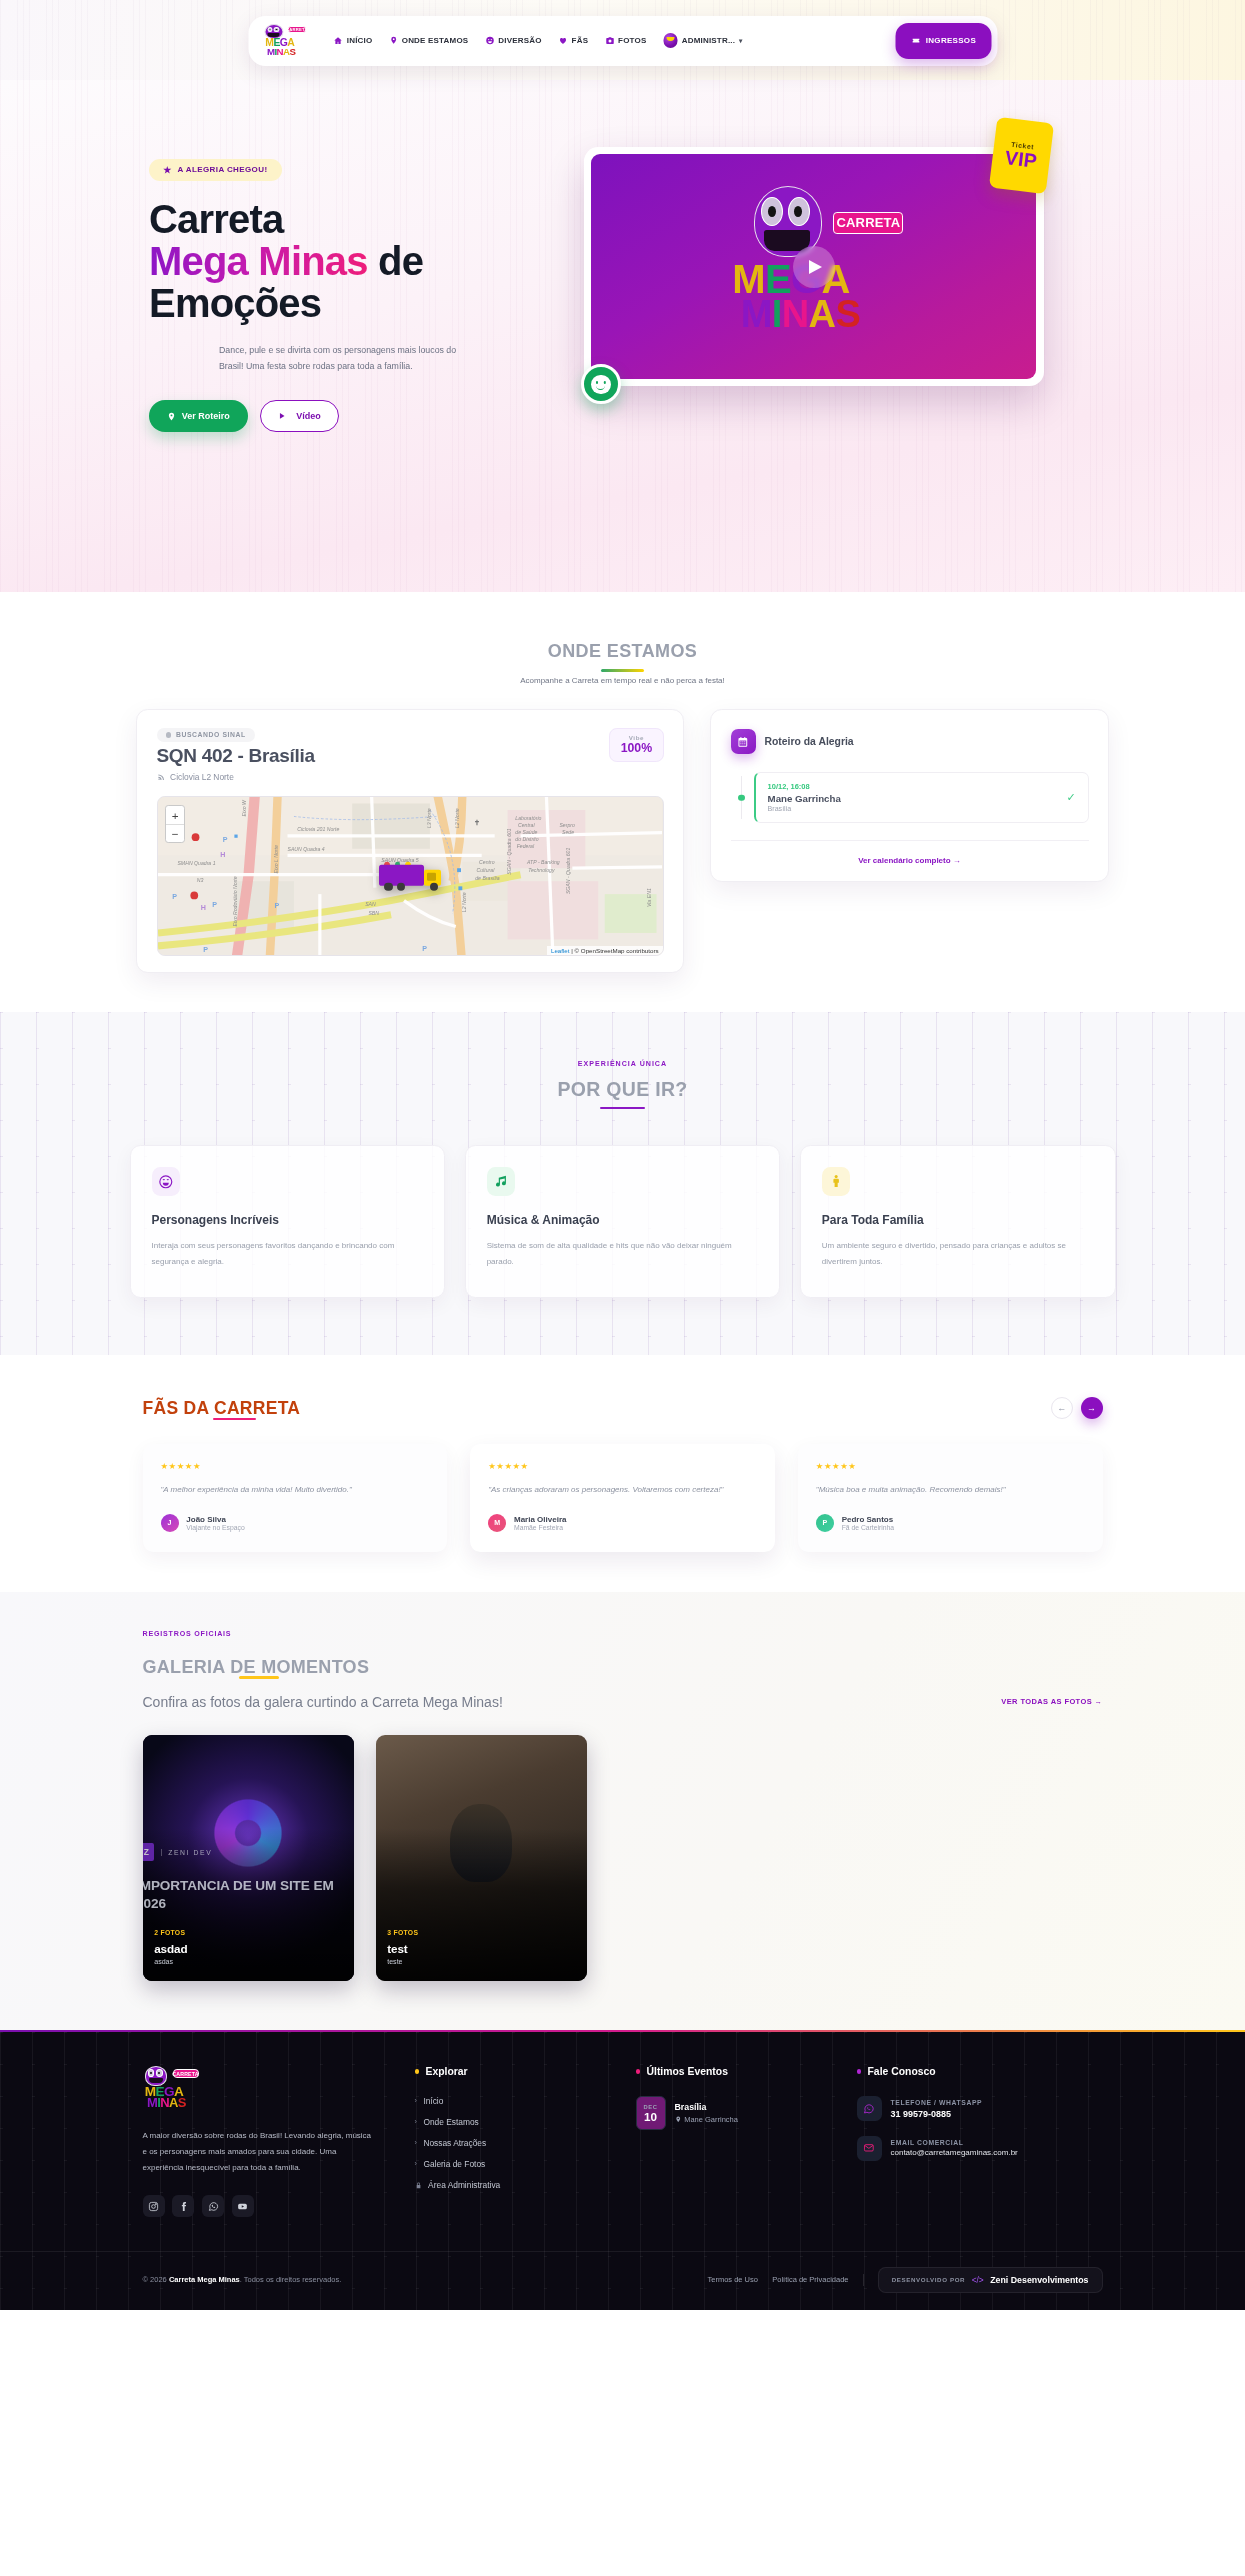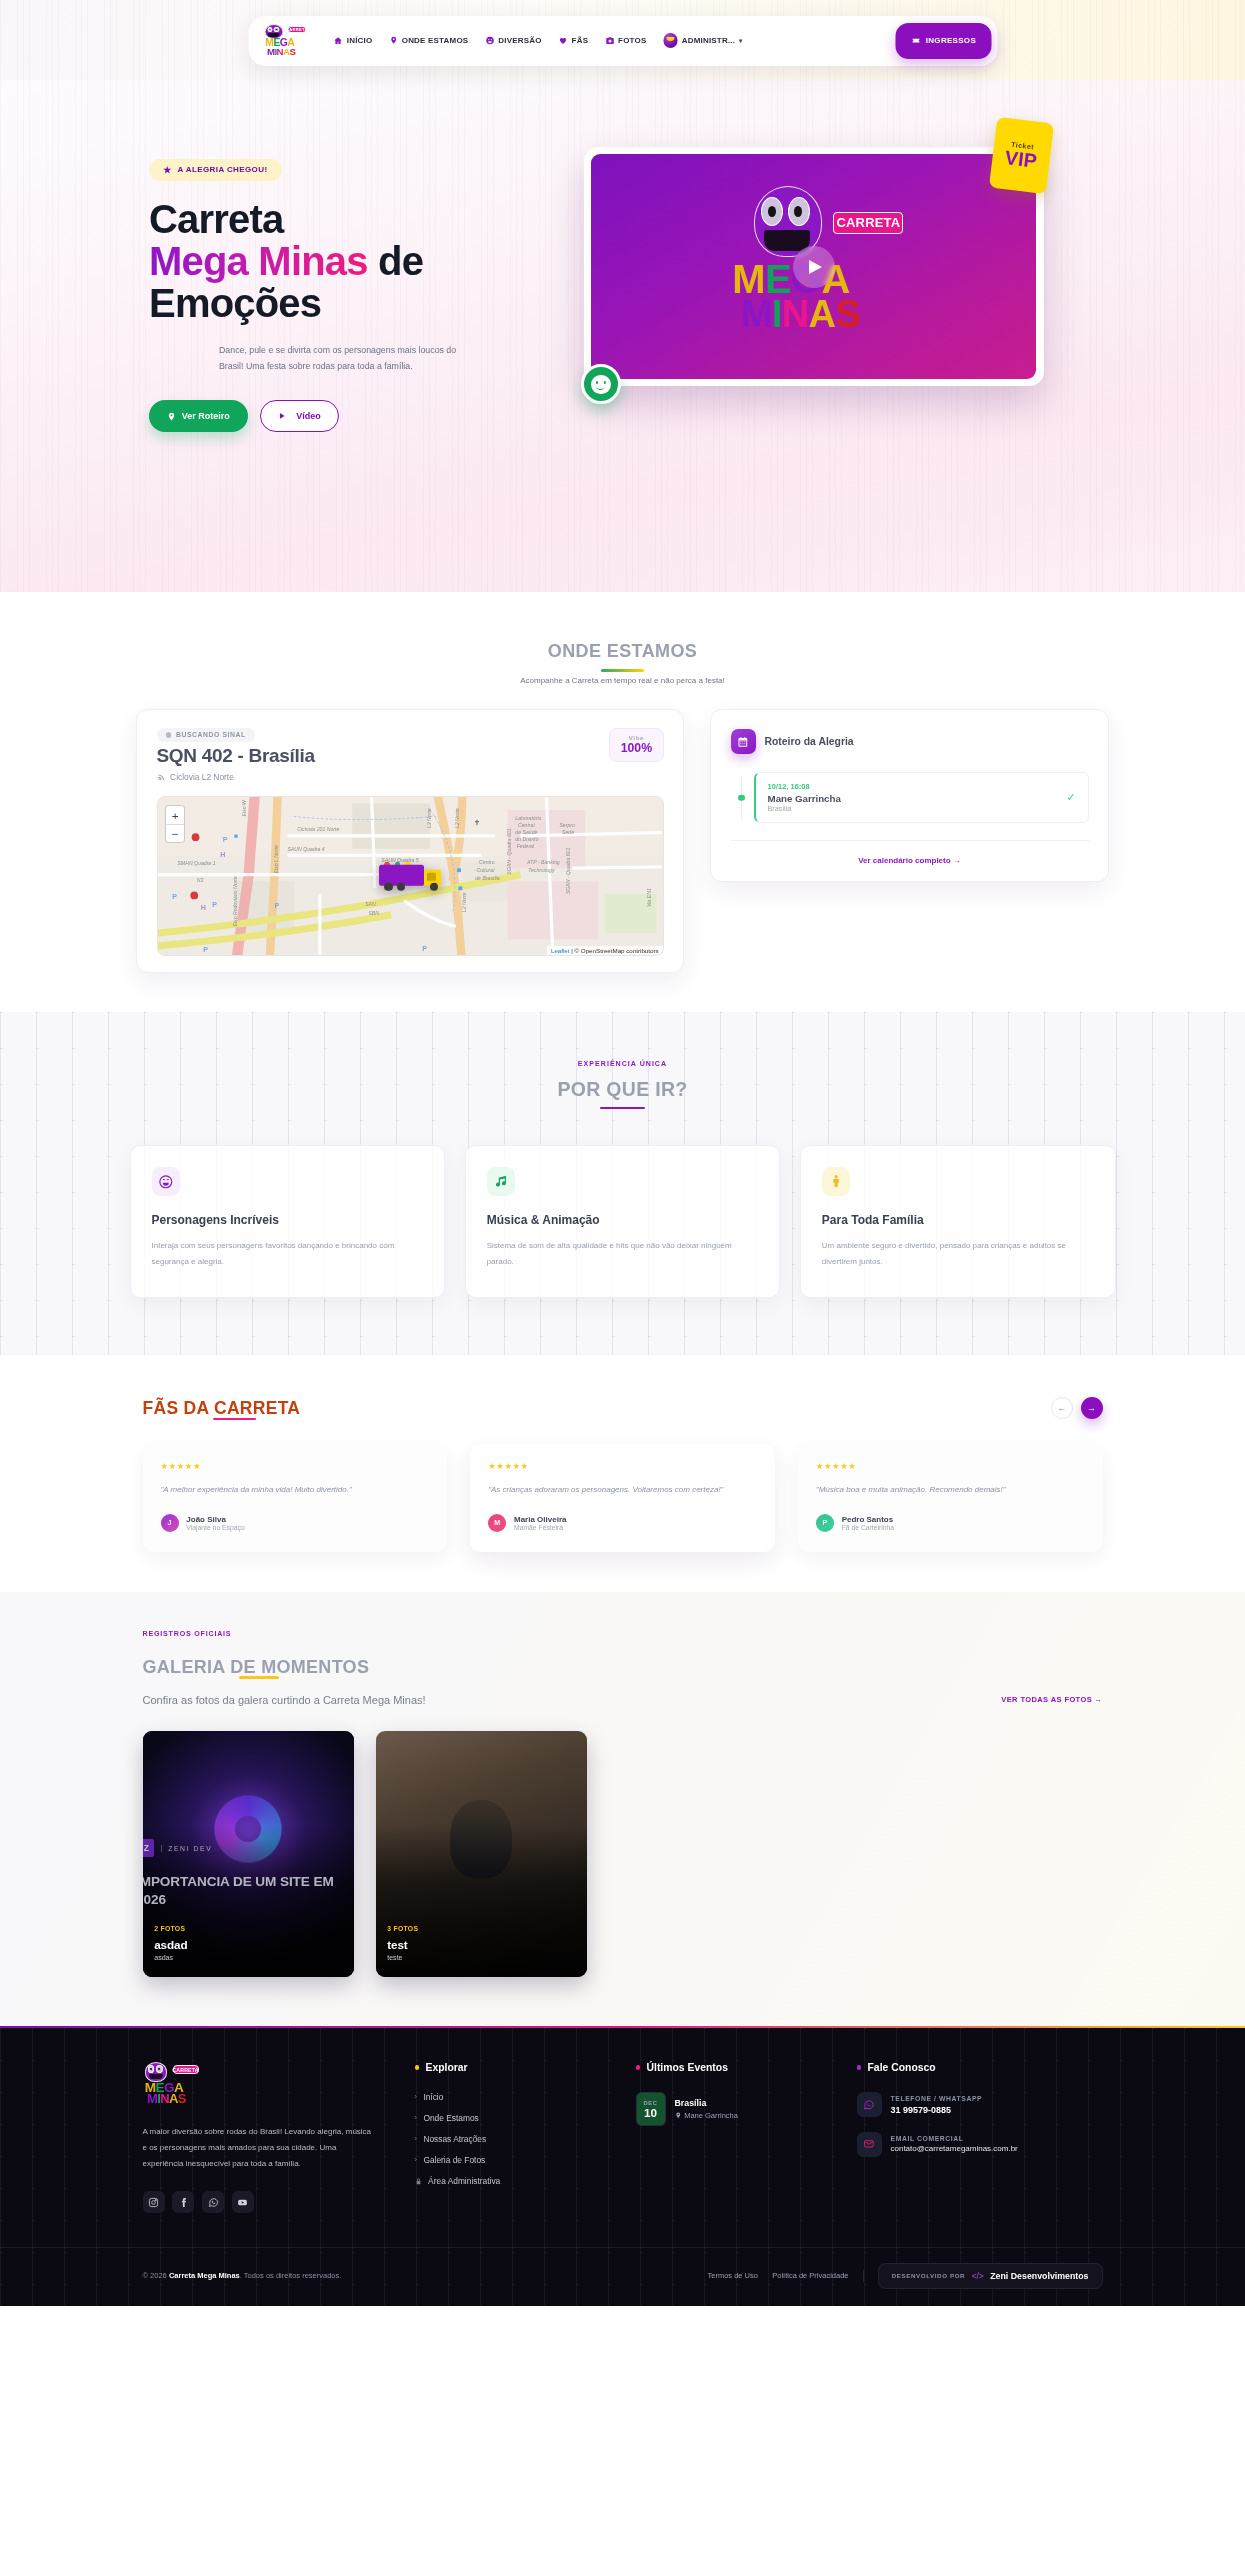--- a/index.html
+++ b/index.html
@@ -274,21 +274,21 @@
   .fan-name{font-size:8px;font-weight:700;color:#3f4554;}
   .fan-role{font-size:6.8px;color:#a3a8b5;margin-top:0.6px;}
 
   
   .galeria{background:linear-gradient(120deg,#f8f8fb 0%,#f9f8f5 60%,#fbfaf2 100%);padding:38px 16px 49px;}
   .gal-inner{width:986px;margin:0 auto;padding:0 13px;}
   .gal-eyebrow{font-size:7.1px;font-weight:700;letter-spacing:0.8px;color:#8b17c4;text-transform:uppercase;}
   .gal-title{margin-top:19.5px;font-size:18px;font-weight:800;letter-spacing:0.3px;color:#9aa0ad;text-transform:uppercase;position:relative;display:inline-block;}
   .gal-title .uly{position:absolute;left:96px;bottom:-0.6px;width:40px;height:2.6px;border-radius:1.9px;background:#ffc61a;}
   .gal-row2{margin-top:15.6px;display:flex;justify-content:space-between;align-items:center;}
-  .gal-sub{font-size:11px;color:#787e8d;}
+  .gal-sub{font-size:14px;color:#787e8d;}
   .gal-all{font-size:7.5px;font-weight:700;letter-spacing:0.4px;color:#8b0fbf;text-transform:uppercase;cursor:pointer;}
   .gal-cards{margin-top:25px;display:flex;gap:22px;}
   .gal-card{width:106px;height:246px;border-radius:9px;position:relative;overflow:hidden;box-shadow:0 9px 22px rgba(30,20,60,.25);cursor:pointer;}
   .gal-card.w2{width:211px;}
   .gal-img{position:absolute;inset:0;}
   .gi1{background:
       radial-gradient(circle at 50% 42%, rgba(120,60,220,.85) 0%, rgba(40,20,90,.9) 34%, rgba(8,8,24,1) 72%),
       linear-gradient(180deg,#0a0a18 0%,#141032 36%,#1b0f33 55%,#070710 100%);}
   .gi1:after{
     content:"";position:absolute;left:50%;top:40%;transform:translate(-50%,-50%);
@@ -339,21 +339,21 @@
   .f-about{font-size:8px;line-height:2;color:#b8bcc8;width:233px;}
   .f-socials{margin-top:19.5px;display:flex;gap:7.8px;}
   .f-soc{width:22px;height:22px;border-radius:5.8px;background:#1b1a26;display:flex;align-items:center;justify-content:center;color:#cfd2da;cursor:pointer;}
   .f-col{width:221px;}
   .f-h{display:flex;align-items:center;gap:6.5px;font-size:10.4px;font-weight:800;color:#fff;margin-bottom:19.5px;}
   .f-h .bdot{width:4.5px;height:4.5px;border-radius:50%;}
   .f-li{display:flex;align-items:center;gap:6.5px;font-size:8.4px;color:#c3c7d2;margin-bottom:11px;cursor:pointer;}
   .f-li .cv{color:#7b8092;font-size:7.1px;}
   .f-ev{display:flex;gap:9px;align-items:center;}
   .f-ev-date{
-    width:30px;height:34px;border-radius:5.8px;background:#14532d;border:0.6px solid #262d40;
+    width:30px;height:34px;border-radius:5.8px;background:#701a75;border:0.6px solid #262d40;
     display:flex;flex-direction:column;align-items:center;justify-content:center;
   }
   .f-ev-date .m{font-size:5.8px;letter-spacing:0.6px;color:#9aa1b3;font-weight:700;}
   .f-ev-date .d{font-size:11.7px;font-weight:800;color:#fff;line-height:1;margin-top:1.3px;}
   .f-ev-city{font-size:8.8px;font-weight:700;color:#fff;}
   .f-ev-place{margin-top:2.6px;font-size:7.5px;color:#9aa1b3;display:flex;align-items:center;gap:3.2px;}
   .f-contact{display:flex;gap:9px;align-items:center;margin-bottom:14.3px;}
   .f-c-ico{width:25px;height:25px;border-radius:6.5px;background:#1b2030;display:flex;align-items:center;justify-content:center;}
   .f-c-lbl{font-size:6.8px;font-weight:700;letter-spacing:0.6px;color:#8c93a5;text-transform:uppercase;}
   .f-c-val{margin-top:2.6px;font-size:9px;font-weight:700;color:#fff;}

